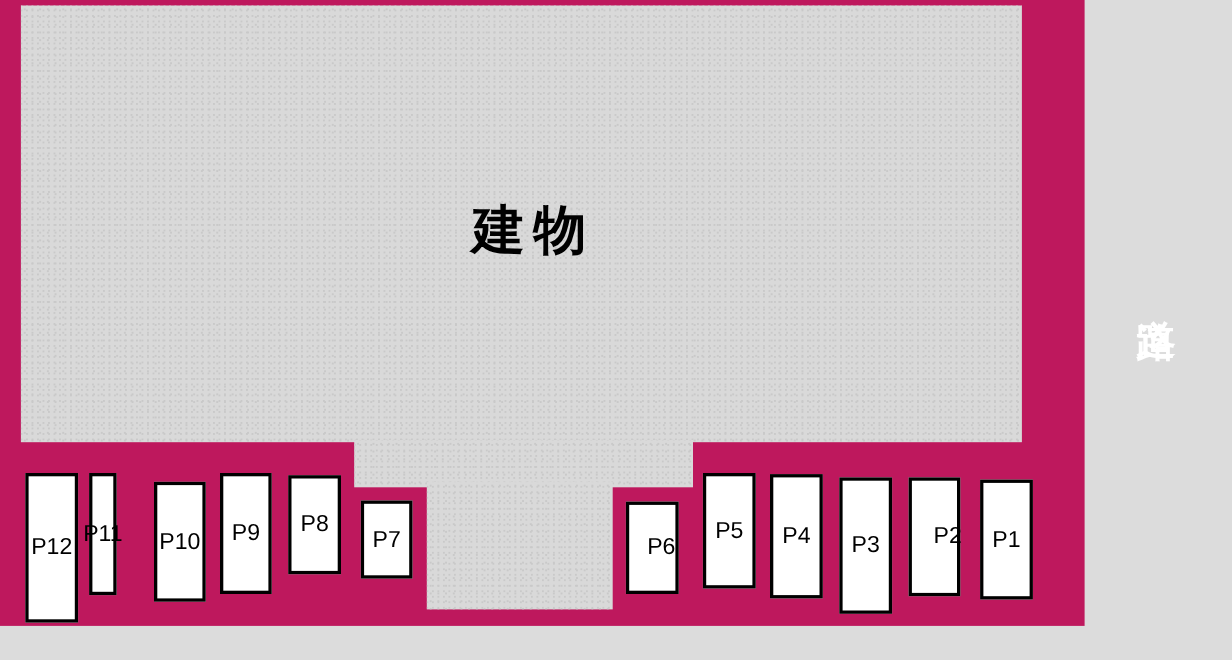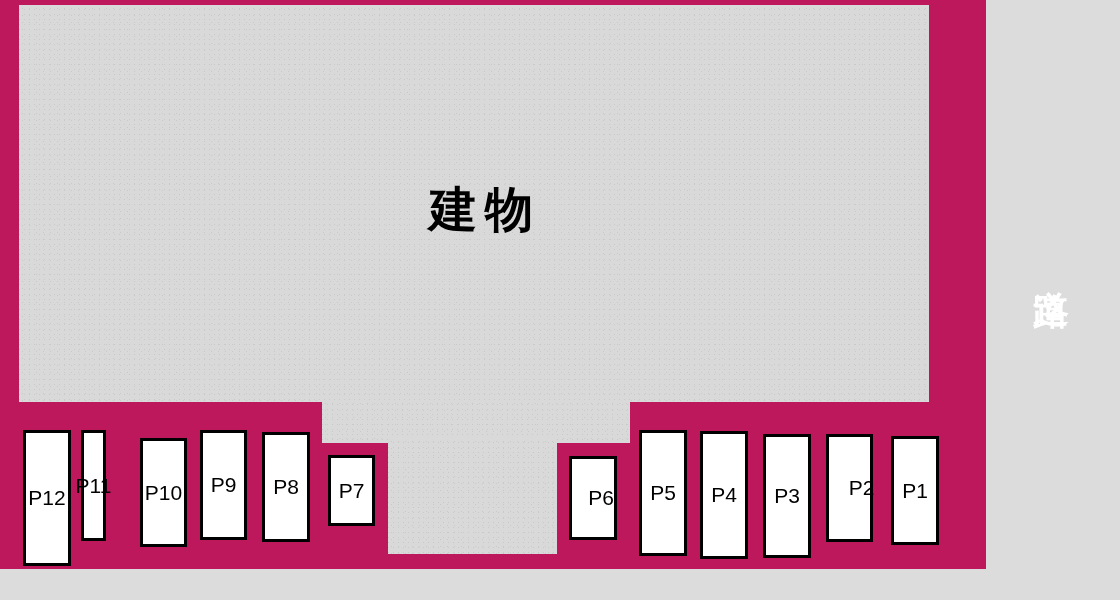--- a/index.html
+++ b/index.html
@@ -84,25 +84,25 @@
     z-index: 2;
   }
   .space span {
     font-size: 21px;
     color: #000000;
   }
   .p12 { left: 23px;  top: 430px; width: 48px; height: 136px; }
   .p11 { left: 81px;  top: 430px; width: 25px; height: 111px; }
   .p10 { left: 140px; top: 438px; width: 47px; height: 109px; }
   .p9  { left: 200px; top: 430px; width: 47px; height: 110px; }
-  .p8  { left: 262px; top: 432px; width: 48px; height: 110px; }
+  .p8  { left: 262px; top: 432px; width: 48px; height: 90px; }
   .p7  { left: 328px; top: 455px; width: 47px; height: 71px; }
   .p6  { left: 569px; top: 456px; width: 48px; height: 84px; justify-content: flex-end; }
-  .p5  { left: 639px; top: 430px; width: 48px; height: 126px; }
-  .p4  { left: 700px; top: 431px; width: 48px; height: 128px; }
+  .p5  { left: 639px; top: 430px; width: 48px; height: 105px; }
+  .p4  { left: 700px; top: 431px; width: 48px; height: 113px; }
   .p3  { left: 763px; top: 434px; width: 48px; height: 124px; }
   .p2  { left: 826px; top: 434px; width: 47px; height: 108px; padding-left: 24px; }
   .p1  { left: 891px; top: 436px; width: 48px; height: 109px; }
 </style>
 </head>
 <body>
 
 <div class="canvas">
 
   <div class="building-part building-main"></div>

